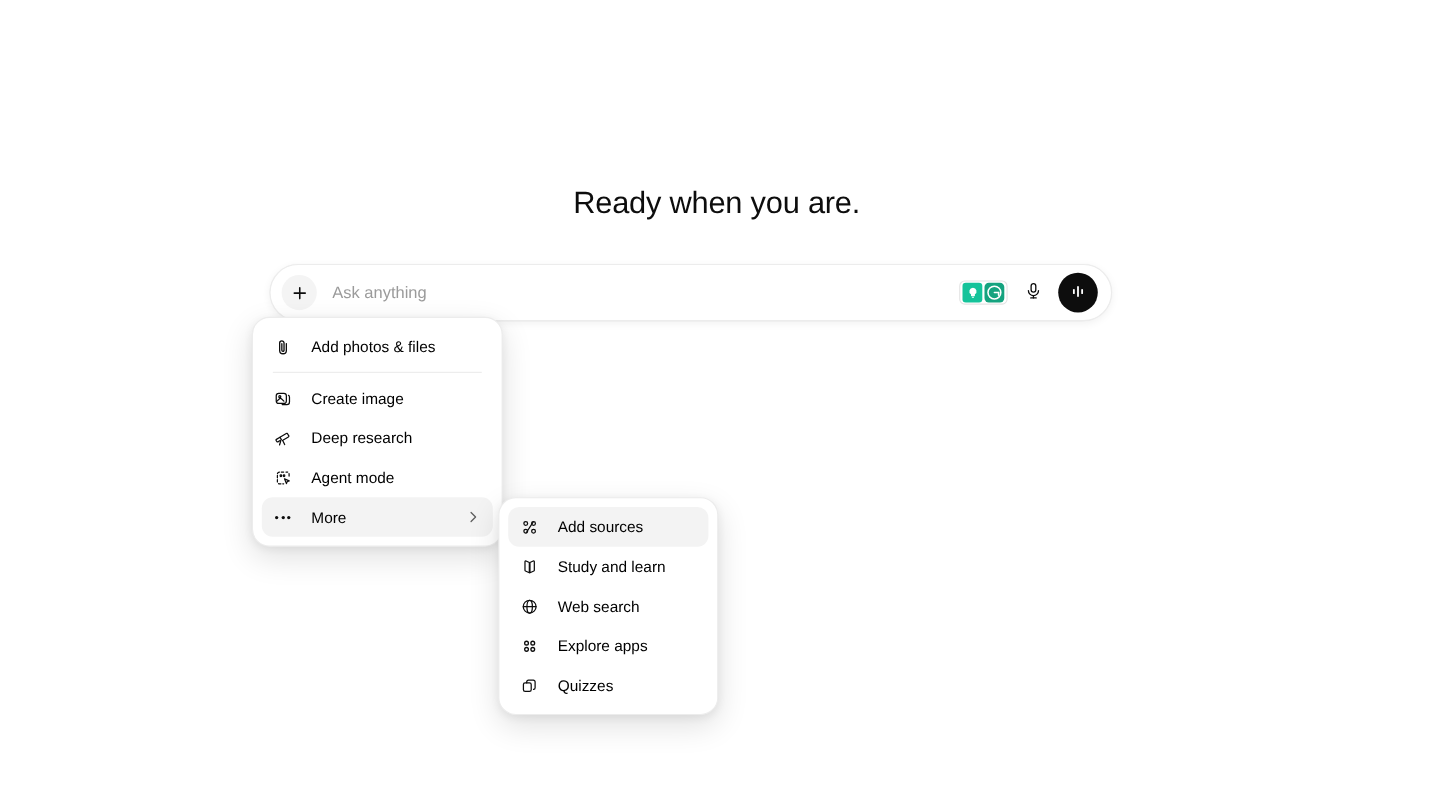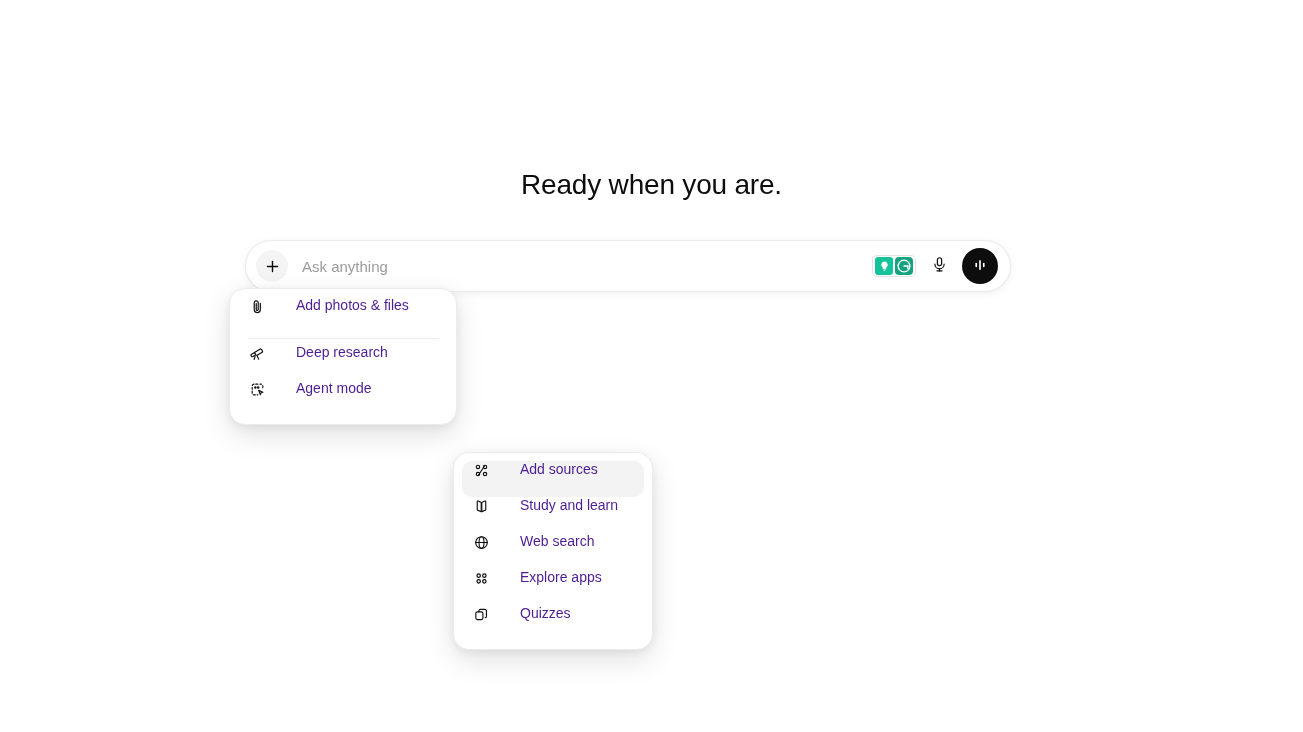--- a/index.html
+++ b/index.html
@@ -140,28 +140,28 @@
 
   .menu-sub {
     left: 453px;
     top: 452px;
     width: 200px;
     z-index: 6;
   }
 
   .menu-item {
     display: flex;
-    align-items: flex-start;
+    align-items: center;
     height: 36px;
     padding: 0 10px;
     border-radius: 10px;
     cursor: pointer;
-    color: #4c1d95;
+    color: #000000;
     font-size: 14px;
-    gap: 30px;
+    gap: 17px;
     position: relative;
   }
   .menu-item.active { background: #f3f3f3; }
 
   .menu-icon {
     width: 18px; height: 18px;
     display: flex; align-items: center; justify-content: center;
     flex: 0 0 18px;
     color: #0d0d0d;
   }
@@ -261,20 +261,31 @@
       <span class="menu-icon">
         <svg width="17" height="17" viewBox="0 0 24 24" fill="none" stroke="currentColor" stroke-width="1.7" stroke-linecap="round" stroke-linejoin="round">
           <path d="M16 7.5v8.8a4.3 4.3 0 0 1-8.6 0V6.8a2.8 2.8 0 0 1 5.6 0v9.3a1.4 1.4 0 0 1-2.8 0V7.8"></path>
         </svg>
       </span>
       <span class="menu-label">Add photos &amp; files</span>
     </div>
 
     <div class="menu-divider"></div>
 
+    <div class="menu-item">
+      <span class="menu-icon">
+        <svg width="17" height="17" viewBox="0 0 24 24" fill="none" stroke="currentColor" stroke-width="1.6" stroke-linecap="round" stroke-linejoin="round">
+          <rect x="3" y="5" width="13" height="13" rx="3.2"></rect>
+          <circle cx="7.6" cy="9.4" r="1.3"></circle>
+          <path d="M3.6 15.4l3.6-3.3a1.8 1.8 0 0 1 2.4 0l3.2 3"></path>
+          <path d="M18.7 7.6a3 3 0 0 1 1.3 2.5v6a3.4 3.4 0 0 1-3.4 3.4h-6"></path>
+        </svg>
+      </span>
+      <span class="menu-label">Create image</span>
+    </div>
 
     <div class="menu-item">
       <span class="menu-icon">
         <svg width="17" height="17" viewBox="0 0 24 24" fill="none" stroke="currentColor" stroke-width="1.6" stroke-linecap="round" stroke-linejoin="round">
           <path d="M3.2 13.3l4.6-2.8 1.9 3.3-4.6 2.7a1 1 0 0 1-1.4-.4l-.9-1.5a1 1 0 0 1 .4-1.3z"></path>
           <path d="M8.3 10.2l7.6-4.5a1.2 1.2 0 0 1 1.7.5l1.4 2.4a1.2 1.2 0 0 1-.4 1.7l-7.7 4.5"></path>
           <line x1="8.6" y1="16" x2="7.2" y2="20.5"></line>
           <line x1="11.6" y1="15.4" x2="13.8" y2="20"></line>
         </svg>
       </span>
@@ -288,20 +299,35 @@
           <path d="M12.5 4.5H7A2.5 2.5 0 0 0 4.5 7v10A2.5 2.5 0 0 0 7 19.5h5.5" stroke-dasharray="3 2.4"></path>
           <path d="M19.5 9.5V7A2.5 2.5 0 0 0 17 4.5h-1.5" stroke-dasharray="3 2.4"></path>
           <circle cx="9" cy="9.2" r="1"></circle>
           <circle cx="13" cy="9.2" r="1"></circle>
           <path d="M13.6 13.2l6 2.6-2.6.9-.9 2.6z"></path>
         </svg>
       </span>
       <span class="menu-label">Agent mode</span>
     </div>
 
+    <div class="menu-item active">
+      <span class="menu-icon">
+        <span class="dots">
+          <i></i>
+            <i></i>
+            <i></i>
+        </span>
+      </span>
+      <span class="menu-label">More</span>
+      <span class="menu-chevron">
+        <svg width="14" height="14" viewBox="0 0 24 24" fill="none" stroke="currentColor" stroke-width="2" stroke-linecap="round" stroke-linejoin="round">
+          <polyline points="9 5 16 12 9 19"></polyline>
+        </svg>
+      </span>
+    </div>
 
   </div>
 
   <div class="menu menu-sub">
 
     <div class="menu-item active">
       <span class="menu-icon">
         <svg width="17" height="17" viewBox="0 0 24 24" fill="none" stroke="currentColor" stroke-width="1.6" stroke-linecap="round">
           <circle cx="7" cy="7" r="2.4"></circle>
           <circle cx="17" cy="7" r="2.4"></circle>

